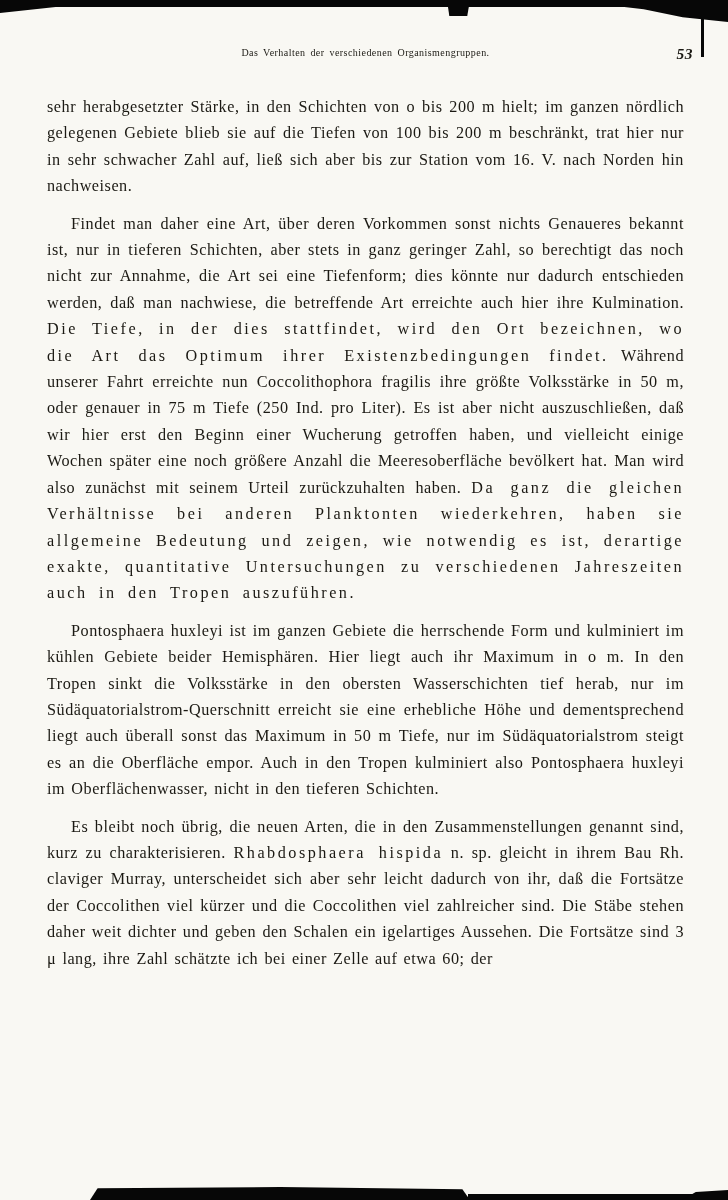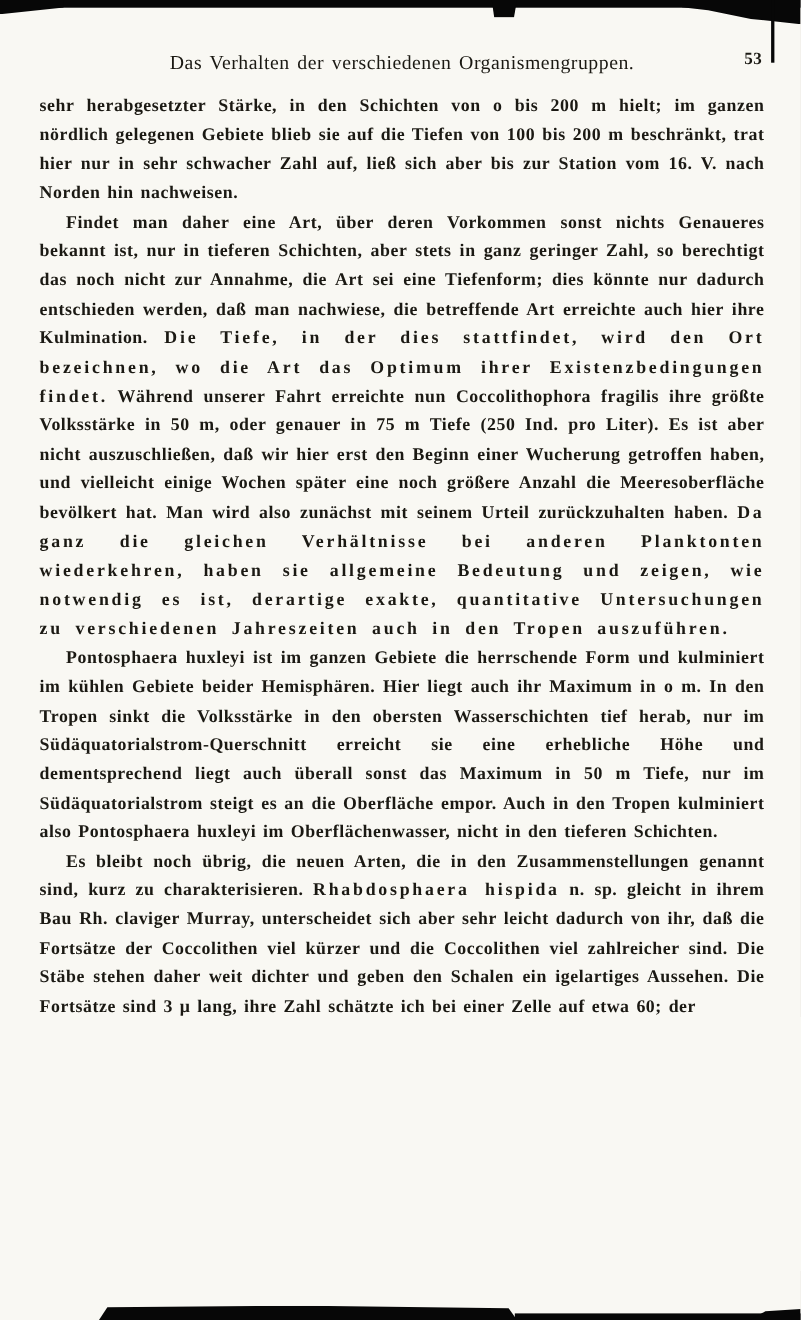--- a/index.html
+++ b/index.html
@@ -43,48 +43,48 @@
   .running-head {
     position: absolute;
     top: 47px;
     left: 36px;
     right: 33px;
     height: 22px;
   }
   .running-title {
     display: block;
     text-align: center;
-    font-size: 18px;
+    font-size: 10px;
     letter-spacing: 0.45px;
     word-spacing: 2px;
   }
   .page-number {
     position: absolute;
     right: 2px;
     top: -2px;
     font-size: 15.5px;
     font-weight: bold;
     letter-spacing: 0.5px;
+    font-style: italic;
   }
 
   
   .text-block {
     position: absolute;
     top: 83px;
     left: 36px;
     right: 33px;
     text-align: justify;
     font-size: 16.2px;
     line-height: 26.4px;
     letter-spacing: 0.032em;
     word-spacing: 0.1em;
   }
   .text-block p {
-    margin: 0;
-    font-weight: bold;
+    margin: 11px;
   }
   .text-block p.indent {
     text-indent: 24px;
   }
   .spaced {
     
     letter-spacing: 0.155em;
     word-spacing: 0.3em;
   }
 </style>

